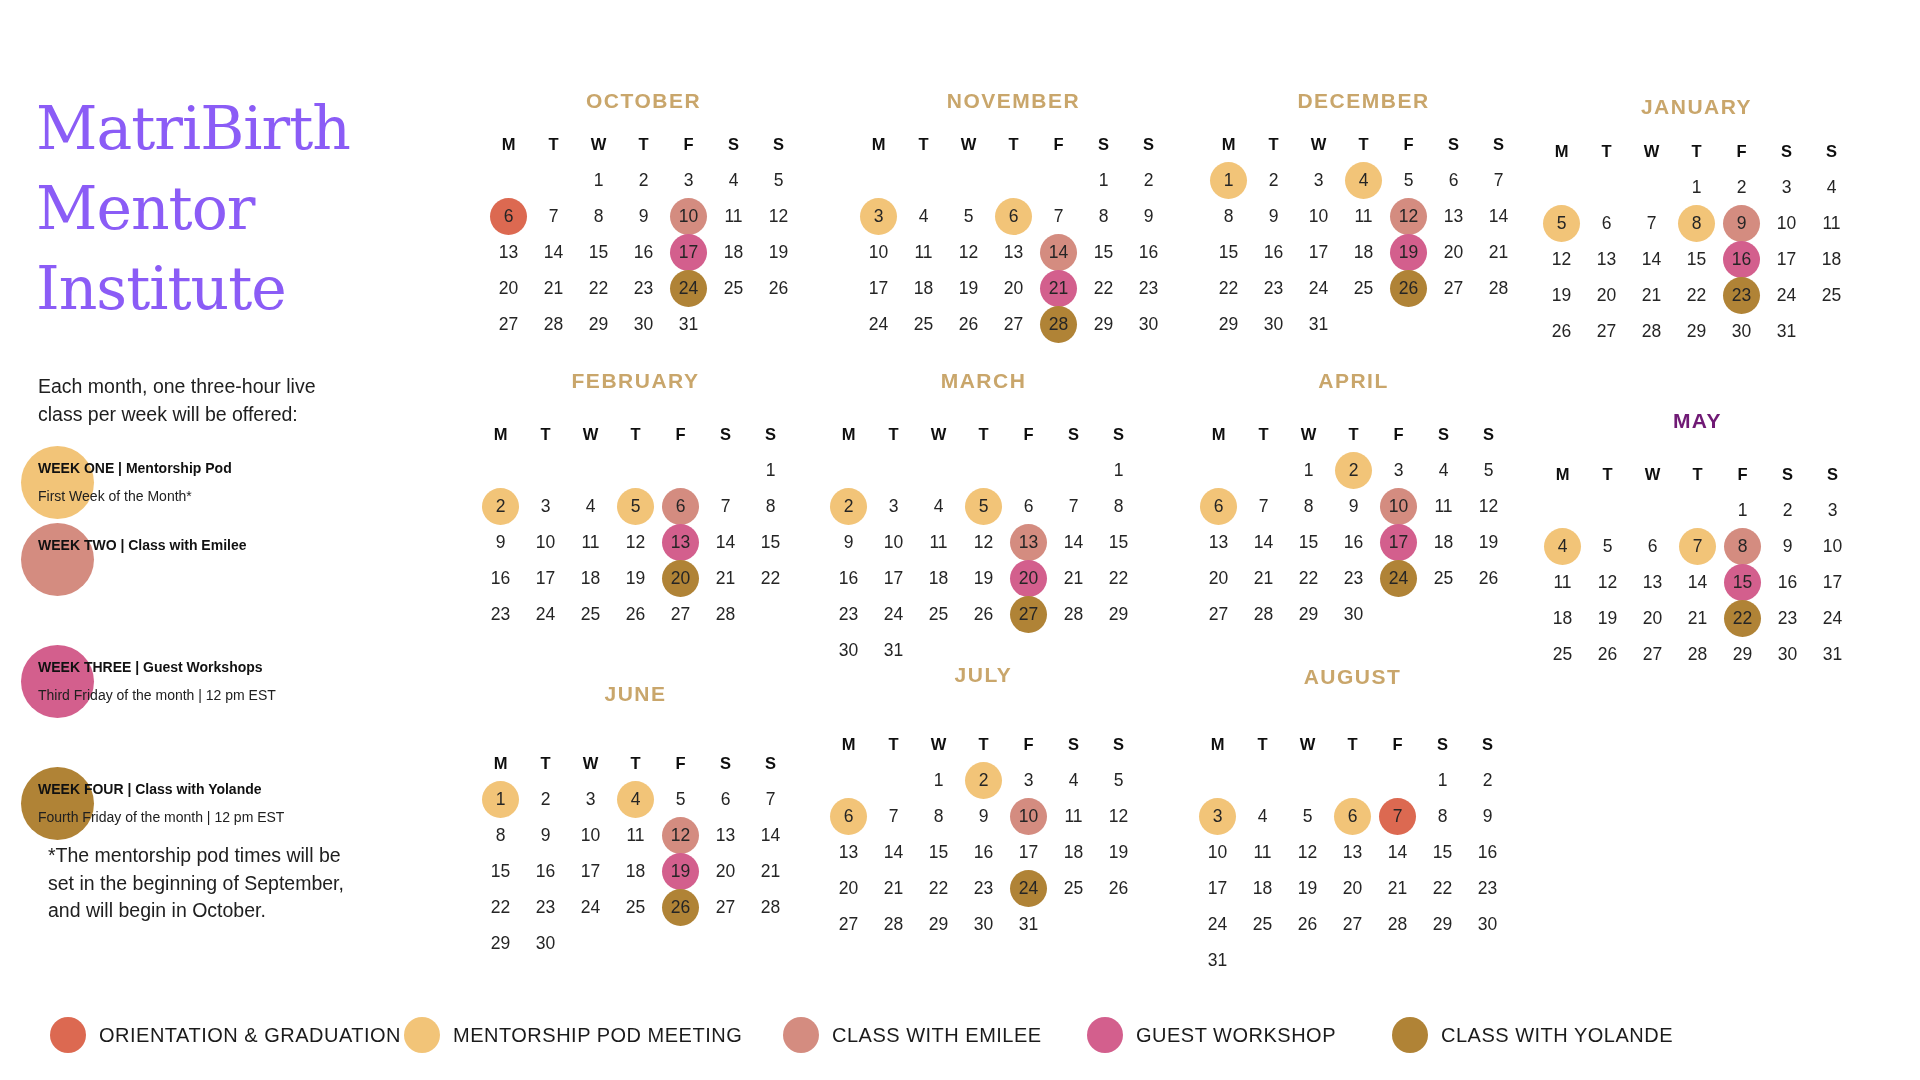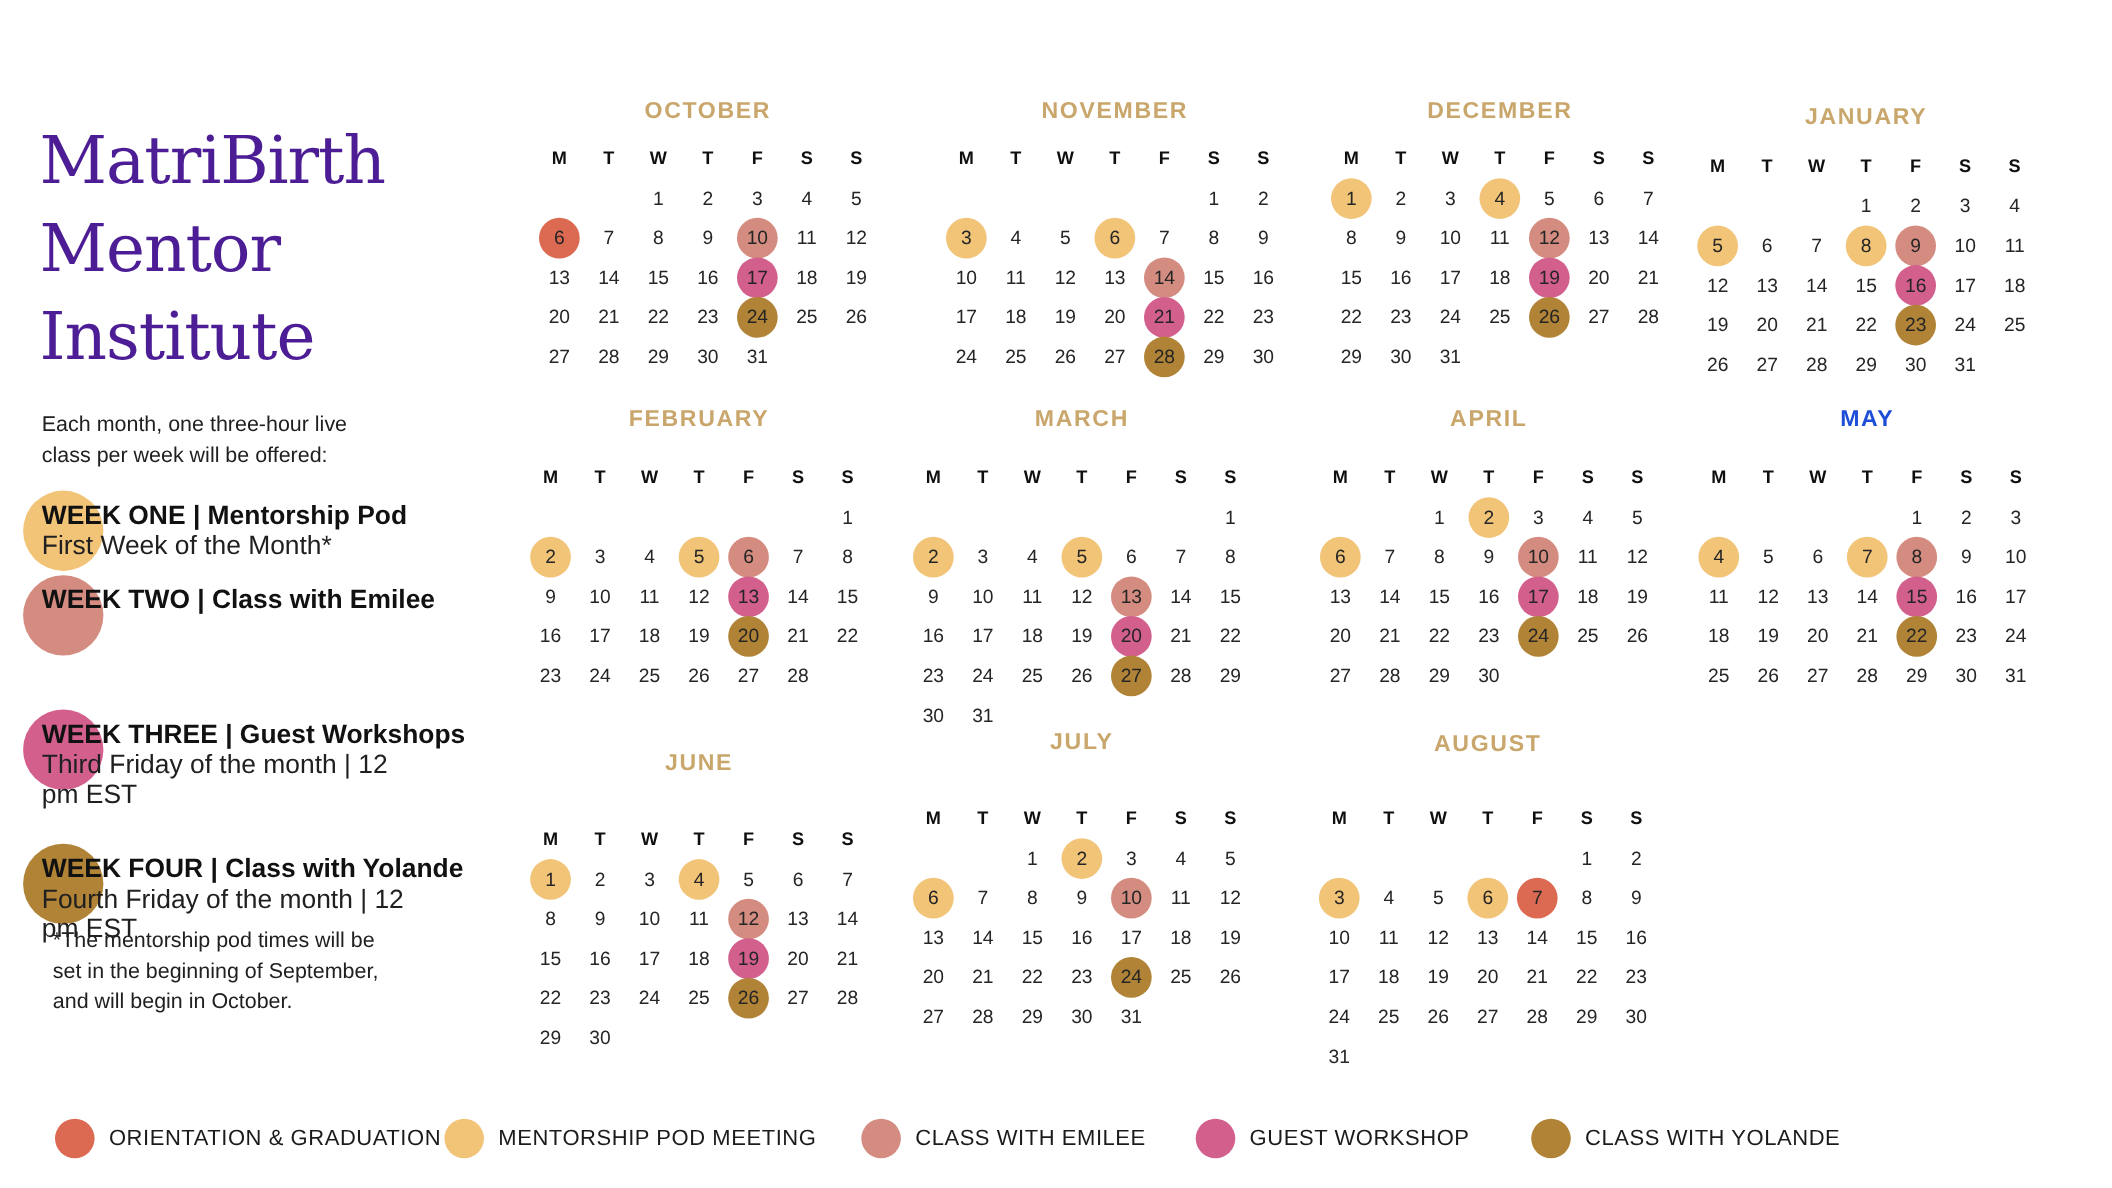--- a/index.html
+++ b/index.html
@@ -2,28 +2,28 @@
 <html><head>
 <meta charset="utf-8">
 <style>
   html,body{margin:0;padding:0;}
   body{
     width:1920px;height:1080px;background:#ffffff;position:relative;overflow:hidden;
     font-family:"Liberation Sans", sans-serif;color:#202020;
   }
   
   .brand{
-    position:absolute;left:36px;top:106px;
+    position:absolute;left:36px;top:88px;
     font-family:"DejaVu Serif", serif;font-weight:500;
-    font-size:60px;line-height:80px;color:#4c1d95;letter-spacing:-1px;
+    font-size:60px;line-height:80px;color:#8b5cf6;letter-spacing:-1px;
   }
   .brand span{display:block;}
   
   .intro{position:absolute;left:38px;top:373px;width:312px;font-size:19.5px;line-height:27.5px;}
-  .week-note{position:absolute;left:38px;width:330px;font-size:24px;line-height:27.5px;}
+  .week-note{position:absolute;left:38px;width:330px;font-size:14px;line-height:27.5px;}
   .week-note .marker{position:absolute;left:-17px;top:-9px;width:73px;height:73px;border-radius:50%;z-index:0;}
   .week-note .txt{position:relative;z-index:1;}
   .week-note .hd{font-weight:700;color:#111;white-space:nowrap;}
   .footnote{position:absolute;left:48px;top:842px;width:312px;font-size:19.5px;line-height:27.5px;}
   
   .month{position:absolute;width:315px;}
   .month-title{width:315px;text-align:center;font-size:21px;line-height:24px;font-weight:700;letter-spacing:1.5px;}
   .cal-grid{display:grid;grid-template-columns:repeat(7,45px);grid-auto-rows:36px;}
   .cell{position:relative;display:flex;align-items:center;justify-content:center;font-size:17.5px;color:#252525;}
   .cell .num{position:relative;z-index:1;}
@@ -848,21 +848,21 @@
         </div>
         <div class="cell">
           <span class="num">29</span>
         </div>
         <div class="cell">
           <span class="num">30</span>
         </div>
       </div>
     </div>
     <div class="month" style="left: 1540px; top: 369px;">
-      <div class="month-title" style="color: #1d4ed8;">MAY</div>
+      <div class="month-title" style="color: #701a75; margin-top: 40px;">MAY</div>
       <div class="cal-grid" style="margin-top: 23px;">
         <div class="cell head-cell">M</div>
         <div class="cell head-cell">T</div>
         <div class="cell head-cell">W</div>
         <div class="cell head-cell">T</div>
         <div class="cell head-cell">F</div>
         <div class="cell head-cell">S</div>
         <div class="cell head-cell">S</div>
         <div class="cell"></div>
         <div class="cell"></div>

